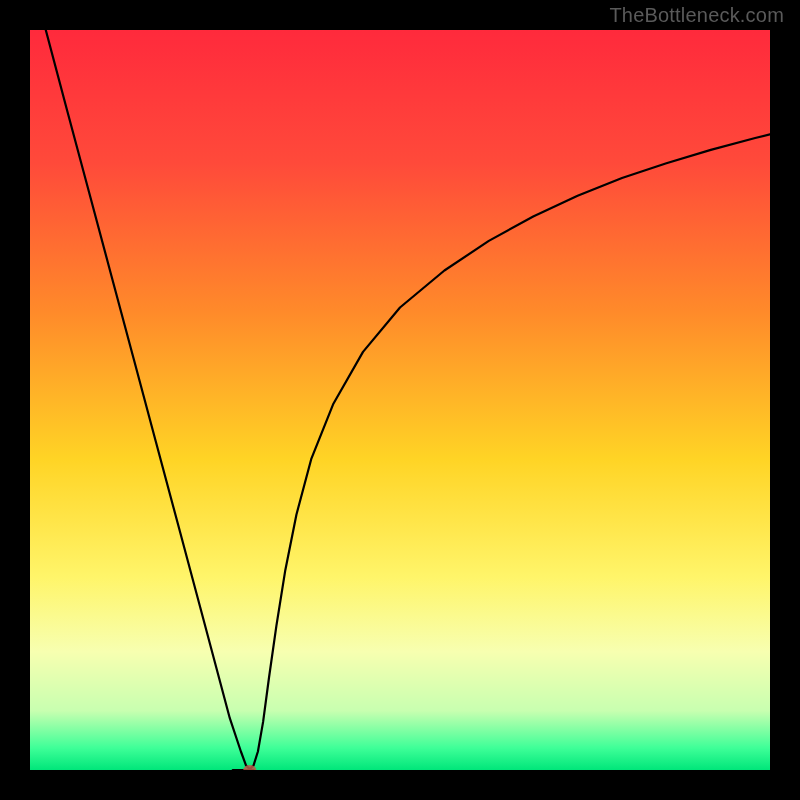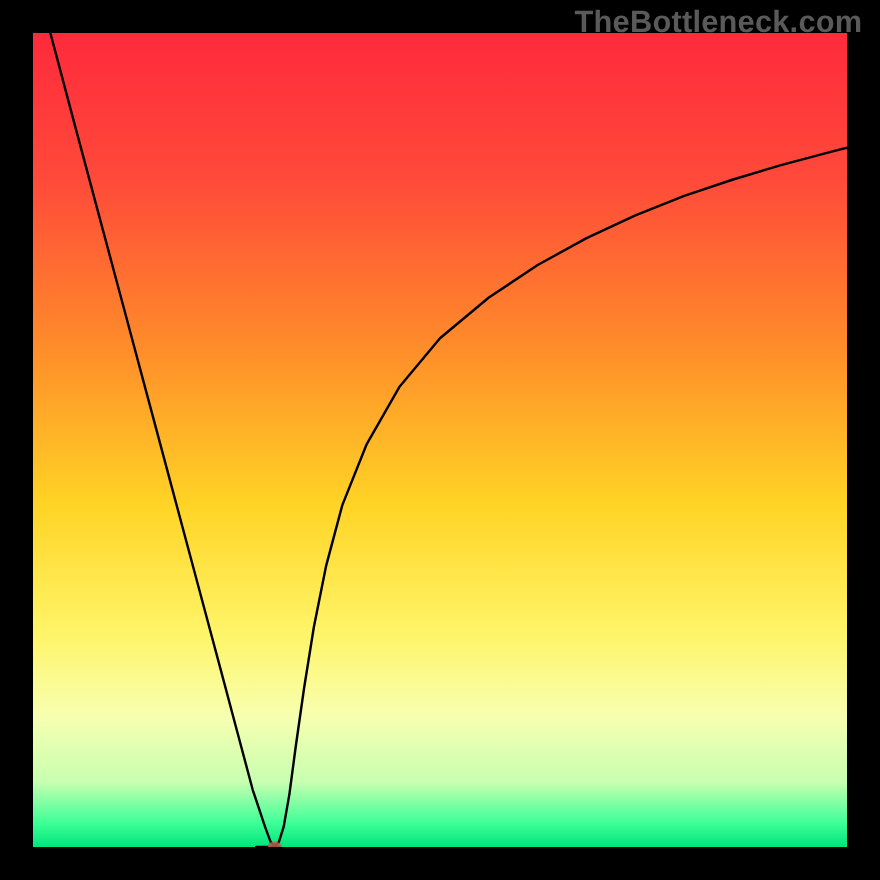--- a/index.html
+++ b/index.html
@@ -15,22 +15,22 @@
     position: relative;
     width: 800px;
     height: 800px;
     background: #000000;
   }
   .watermark {
     position: absolute;
     top: 4px;
     right: 16px;
     color: #5a5a5a;
-    font-size: 28px;
-    font-weight: 700;
+    font-size: 20px;
+    font-weight: 400;
     letter-spacing: 0.2px;
     z-index: 5;
   }
   .plot-area {
     position: absolute;
     left: 30px;
     top: 30px;
     width: 740px;
     height: 740px;
     overflow: hidden;

